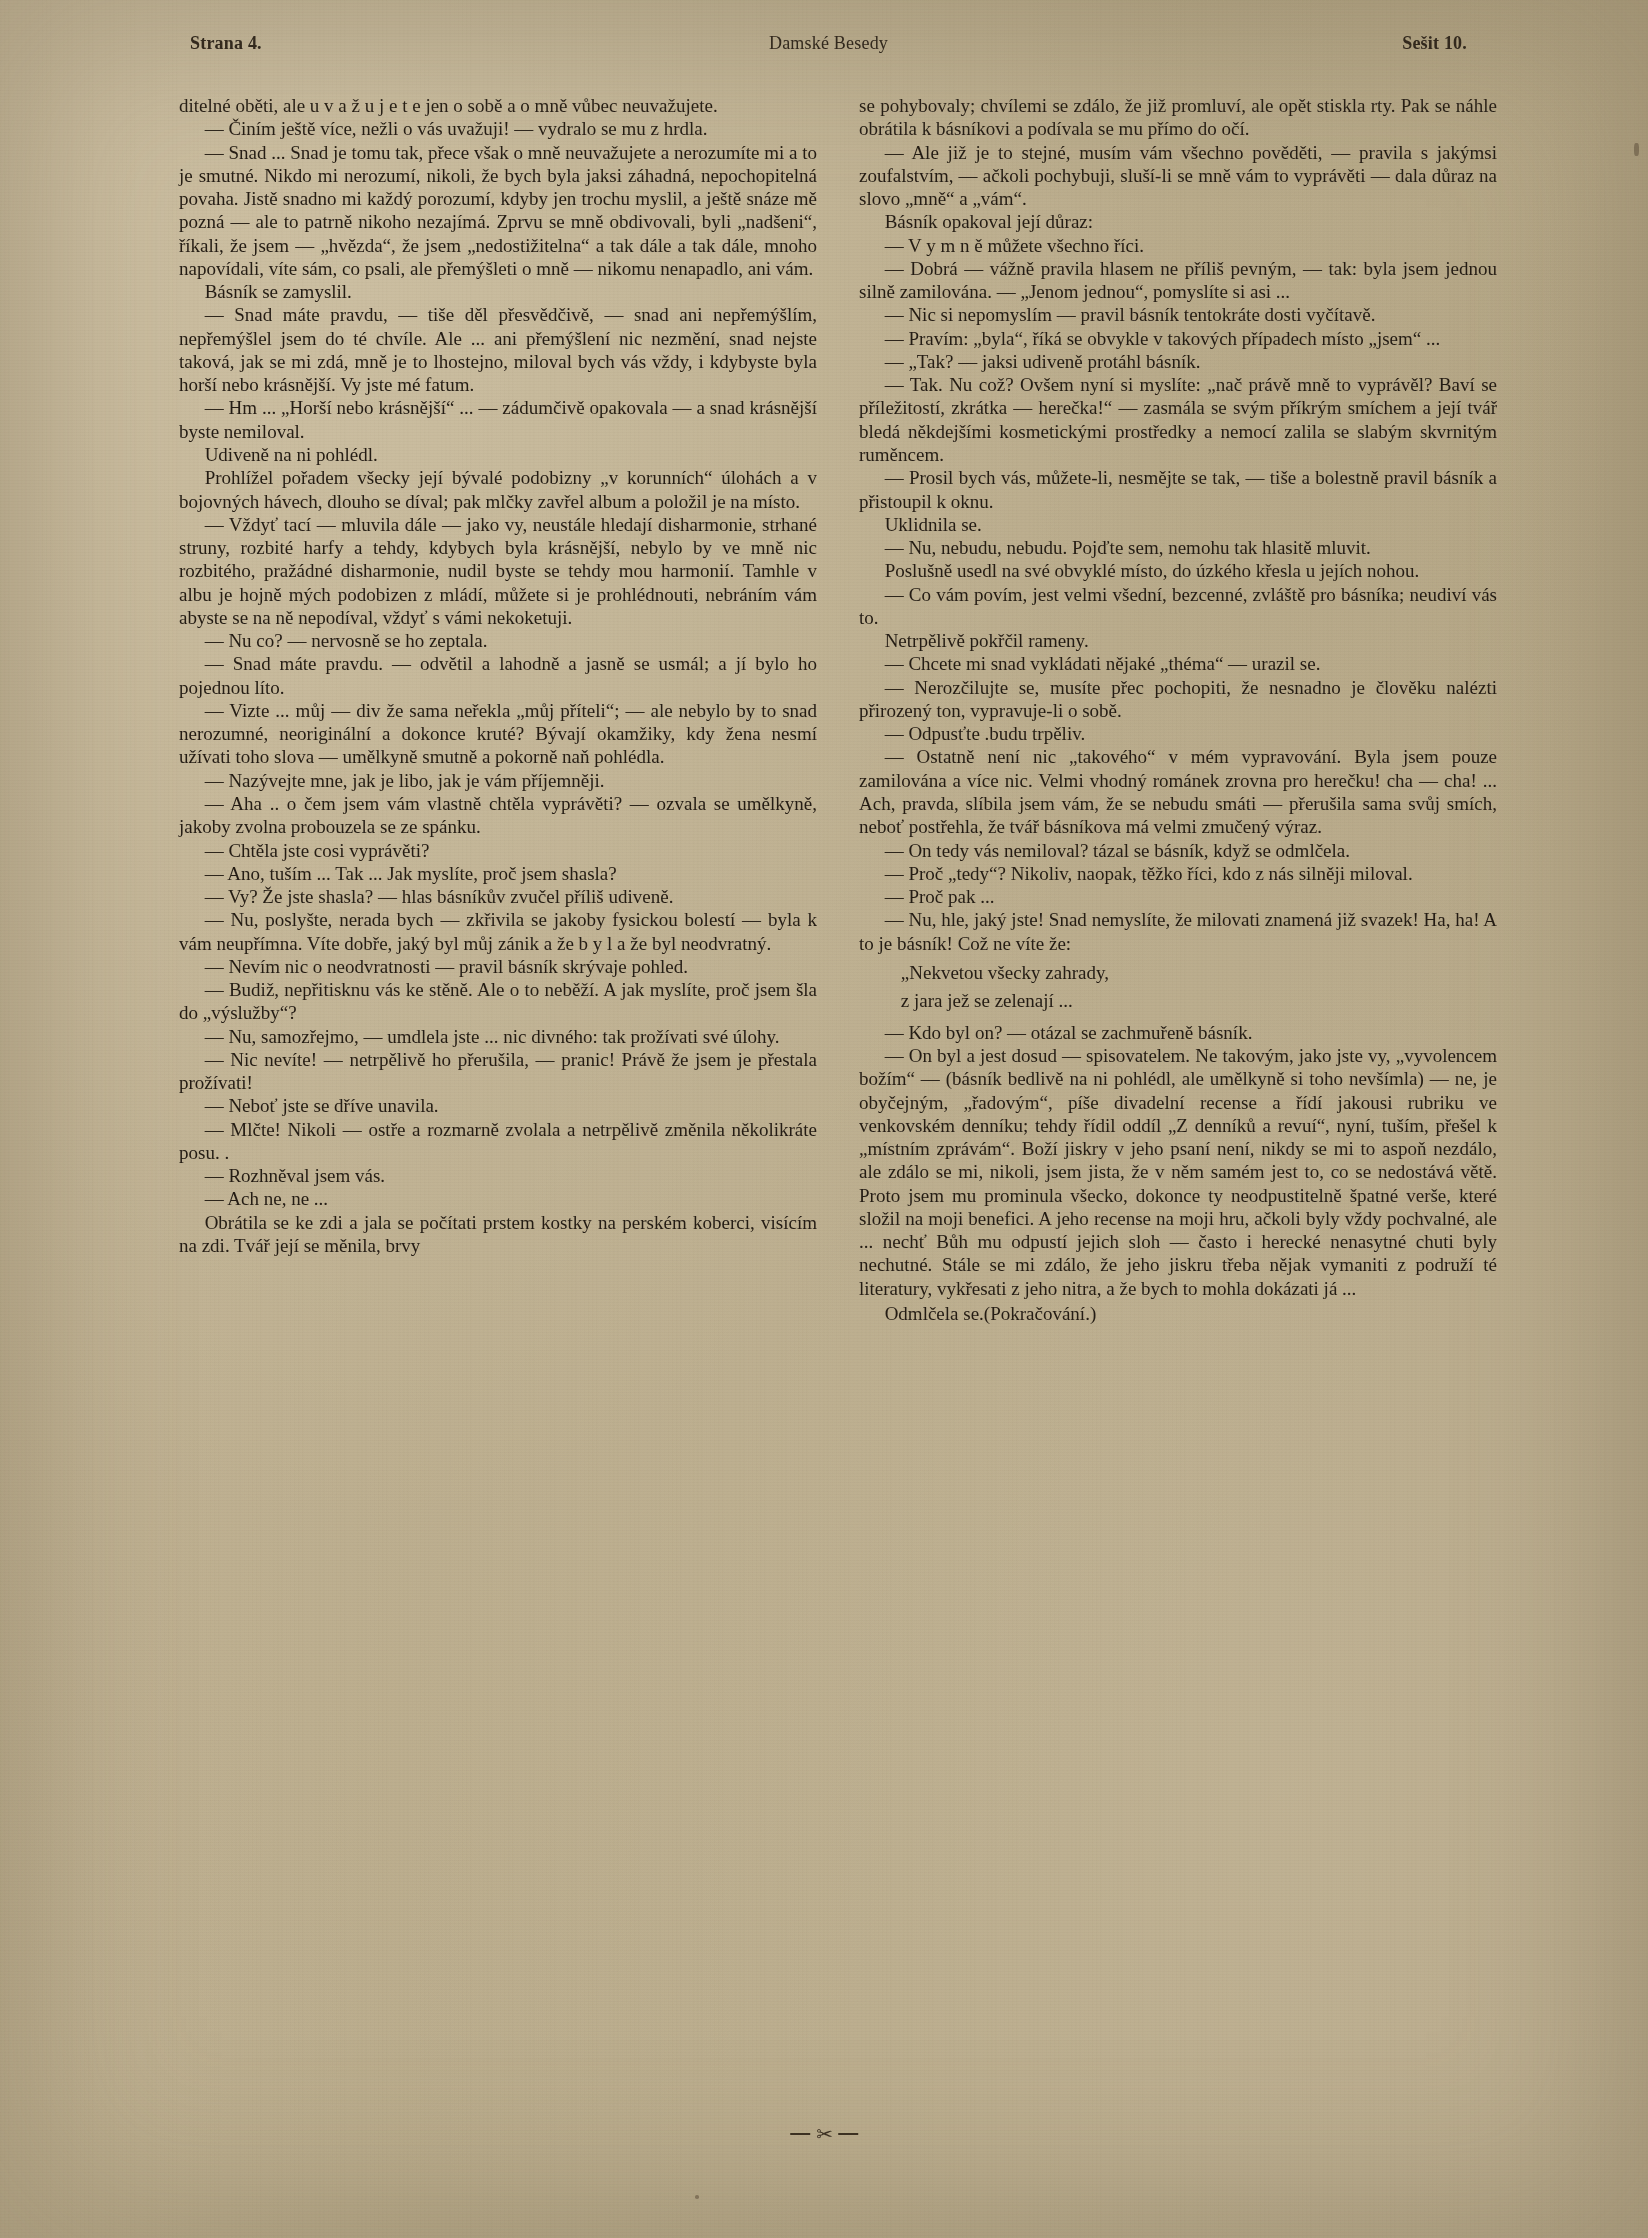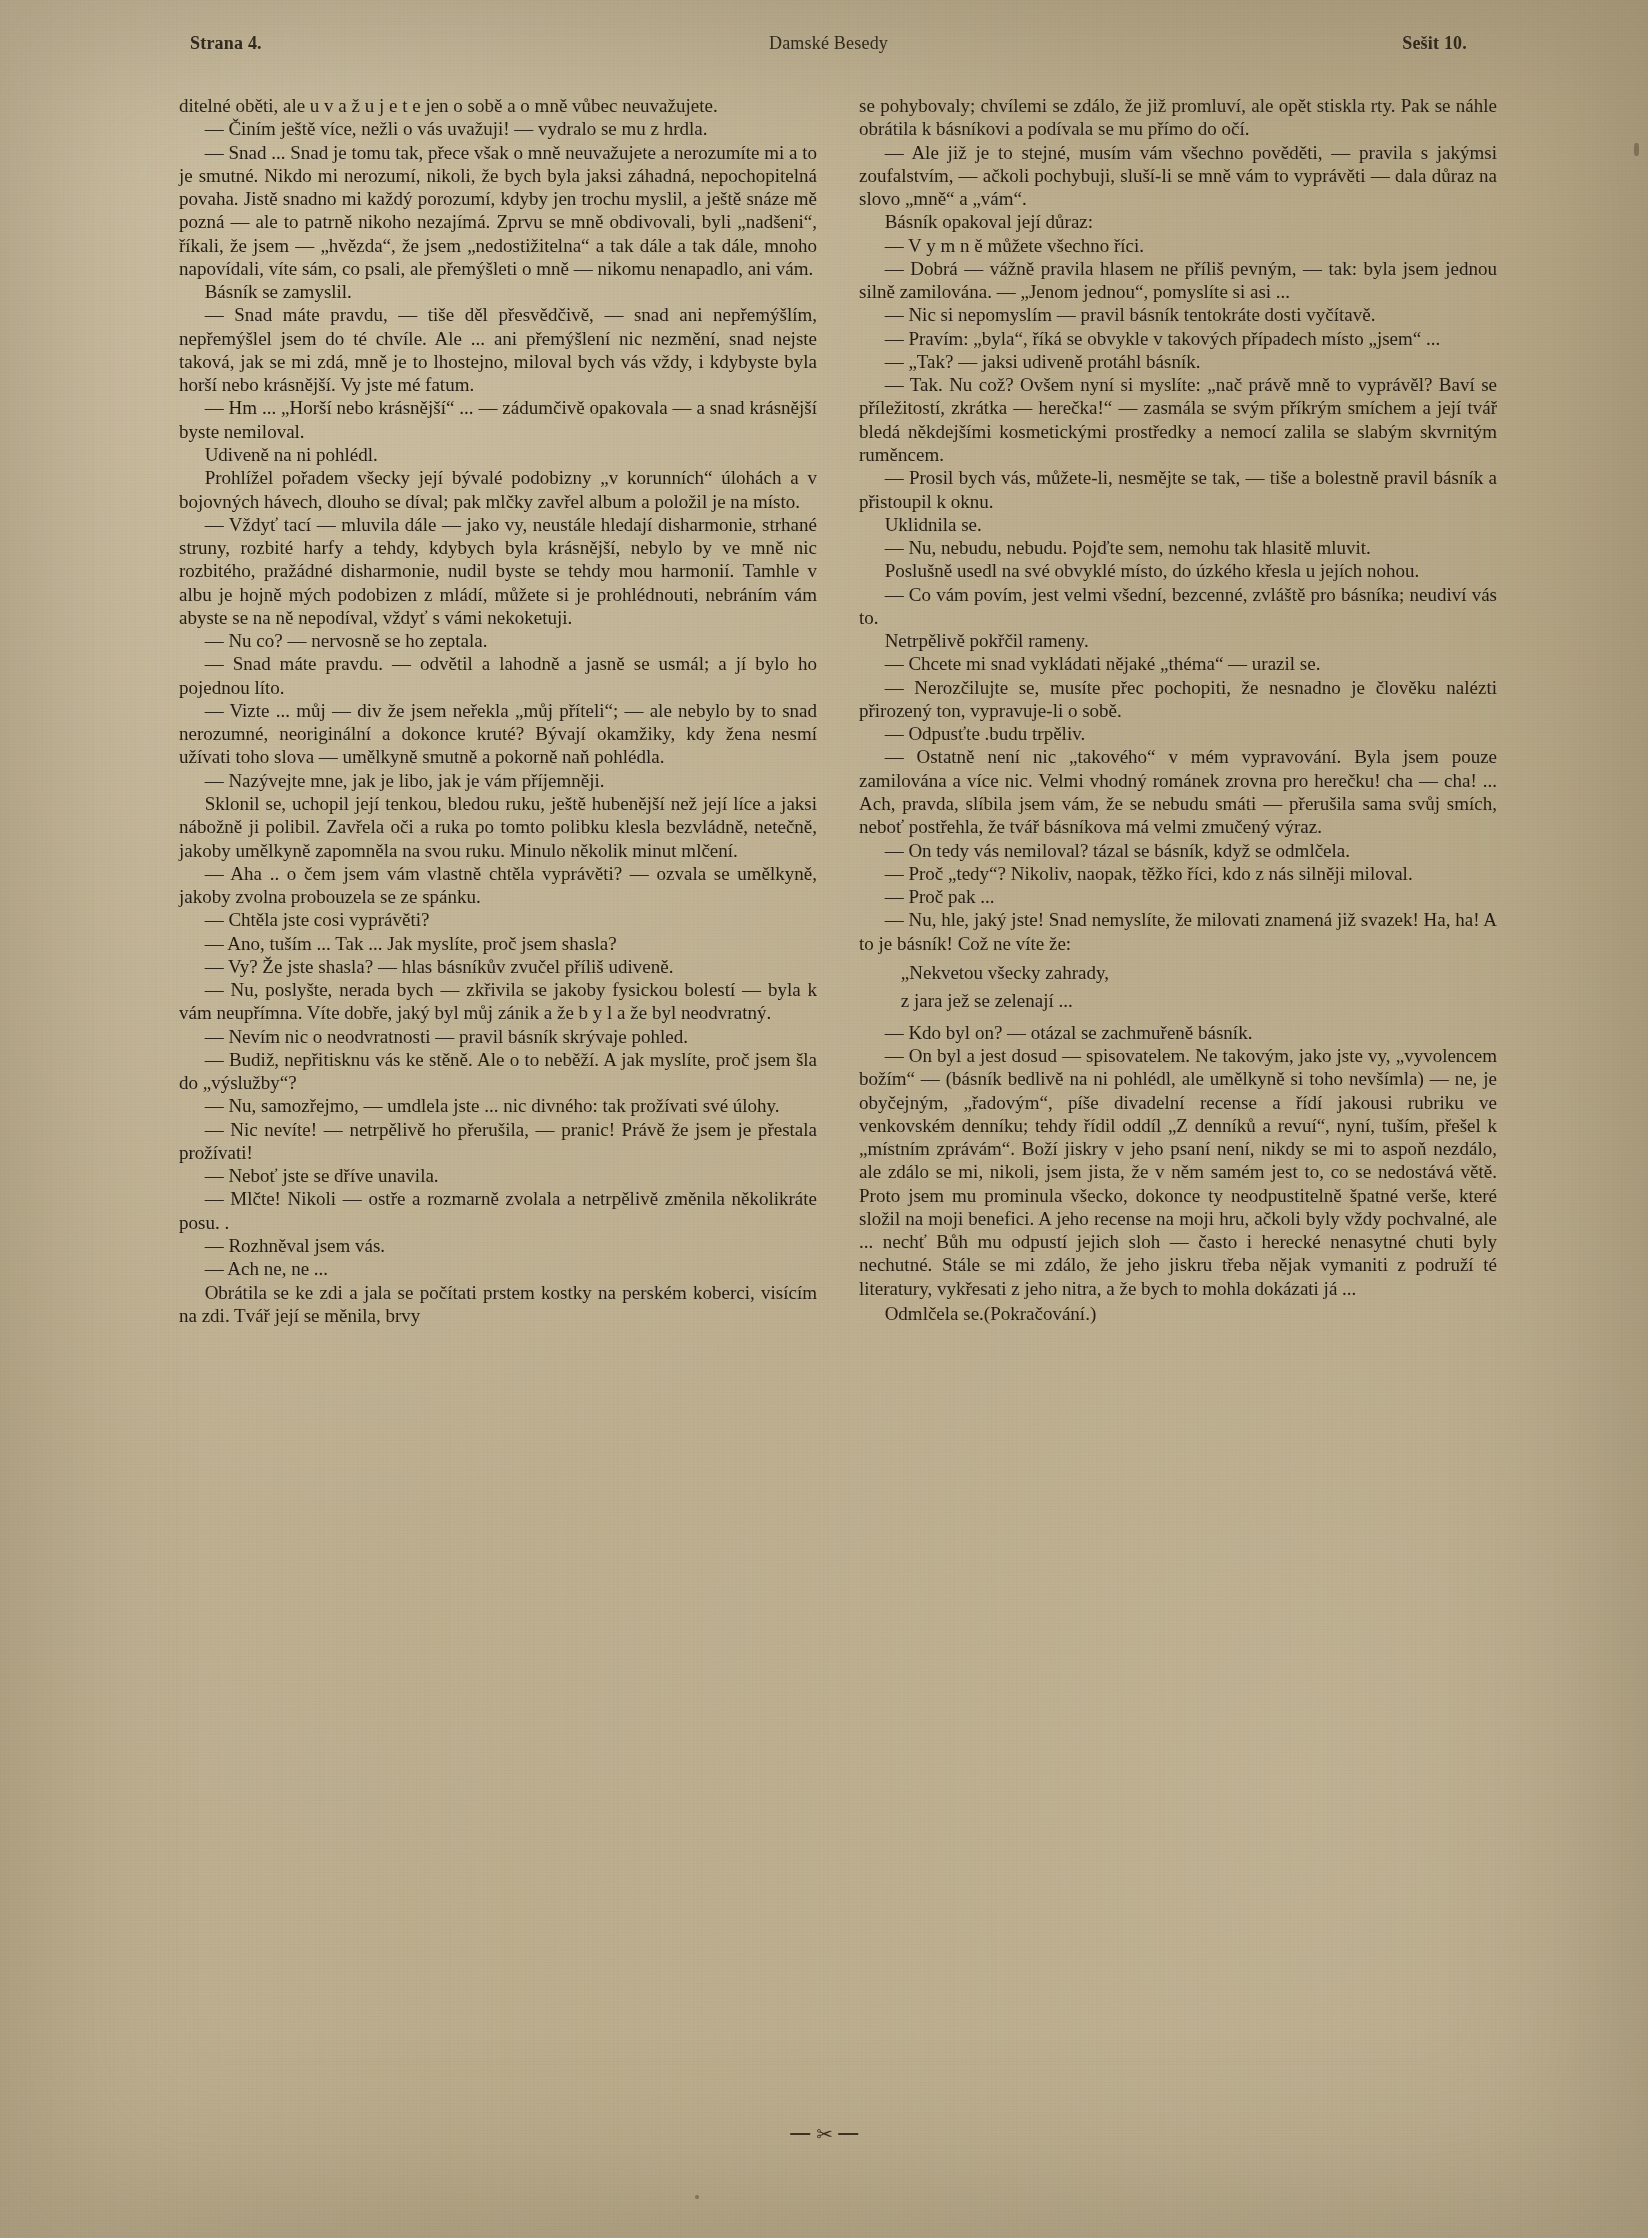--- a/index.html
+++ b/index.html
@@ -135,23 +135,22 @@
   <p>— Činím ještě více, nežli o vás uvažuji! — vydralo se mu z hrdla.</p>
   <p>— Snad ... Snad je tomu tak, přece však o mně neuvažujete a nerozumíte mi a to je smutné. Nikdo mi nerozumí, nikoli, že bych byla jaksi záhadná, nepochopitelná povaha. Jistě snadno mi každý porozumí, kdyby jen trochu myslil, a ještě snáze mě pozná — ale to patrně nikoho nezajímá. Zprvu se mně obdivovali, byli „nadšeni“, říkali, že jsem — „hvězda“, že jsem „nedostižitelna“ a tak dále a tak dále, mnoho napovídali, víte sám, co psali, ale přemýšleti o mně — nikomu nenapadlo, ani vám.</p>
   <p>Básník se zamyslil.</p>
   <p>— Snad máte pravdu, — tiše děl přesvědčivě, — snad ani nepřemýšlím, nepřemýšlel jsem do té chvíle. Ale ... ani přemýšlení nic nezmění, snad nejste taková, jak se mi zdá, mně je to lhostejno, miloval bych vás vždy, i kdybyste byla horší nebo krásnější. Vy jste mé fatum.</p>
   <p>— Hm ... „Horší nebo krásnější“ ... — zádumčivě opakovala — a snad krásnější byste nemiloval.</p>
   <p>Udiveně na ni pohlédl.</p>
   <p>Prohlížel pořadem všecky její bývalé podobizny „v korunních“ úlohách a v bojovných hávech, dlouho se díval; pak mlčky zavřel album a položil je na místo.</p>
   <p>— Vždyť tací — mluvila dále — jako vy, neustále hledají disharmonie, strhané struny, rozbité harfy a tehdy, kdybych byla krásnější, nebylo by ve mně nic rozbitého, pražádné disharmonie, nudil byste se tehdy mou harmonií. Tamhle v albu je hojně mých podobizen z mládí, můžete si je prohlédnouti, nebráním vám abyste se na ně nepodíval, vždyť s vámi nekoketuji.</p>
   <p>— Nu co? — nervosně se ho zeptala.</p>
   <p>— Snad máte pravdu. — odvětil a lahodně a jasně se usmál; a jí bylo ho pojednou líto.</p>
-  <p>— Vizte ... můj — div že jsem neřekla „můj příteli“; — ale nebylo by to snad nerozumné, neoriginální a dokonce kruté? Bývají okamžiky, kdy žena nesmí užívati toho slova — umělkyně smutně a pokorně naň pohlédla.</p>
+  <p>— Vizte ... můj — div že sama neřekla „můj příteli“; — ale nebylo by to snad nerozumné, neoriginální a dokonce kruté? Bývají okamžiky, kdy žena nesmí užívati toho slova — umělkyně smutně a pokorně naň pohlédla.</p>
   <p>— Nazývejte mne, jak je libo, jak je vám příjemněji.</p>
-  <p>Sklonil se, uchopil její tenkou, bledou ruku, ještě hubenější než její líce a jaksi nábožně ji polibil. Zavřela oči a ruka po tomto polibku klesla bezvládně, netečně, jakoby umělkyně zapomněla na svou ruku. Minulo několik minut mlčení.</p>
   <p>— Aha .. o čem jsem vám vlastně chtěla vyprávěti? — ozvala se umělkyně, jakoby zvolna probouzela se ze spánku.</p>
   <p>— Chtěla jste cosi vyprávěti?</p>
   <p>— Ano, tuším ... Tak ... Jak myslíte, proč jsem shasla?</p>
   <p>— Vy? Že jste shasla? — hlas básníkův zvučel příliš udiveně.</p>
   <p>— Nu, poslyšte, nerada bych — zkřivila se jakoby fysickou bolestí — byla k vám neupřímna. Víte dobře, jaký byl můj zánik a že b y l a že byl neodvratný.</p>
   <p>— Nevím nic o neodvratnosti — pravil básník skrývaje pohled.</p>
   <p>— Budiž, nepřitisknu vás ke stěně. Ale o to neběží. A jak myslíte, proč jsem šla do „výslužby“?</p>
   <p>— Nu, samozřejmo, — umdlela jste ... nic divného: tak prožívati své úlohy.</p>
   <p>— Nic nevíte! — netrpělivě ho přerušila, — pranic! Právě že jsem je přestala prožívati!</p>
   <p>— Neboť jste se dříve unavila.</p>

